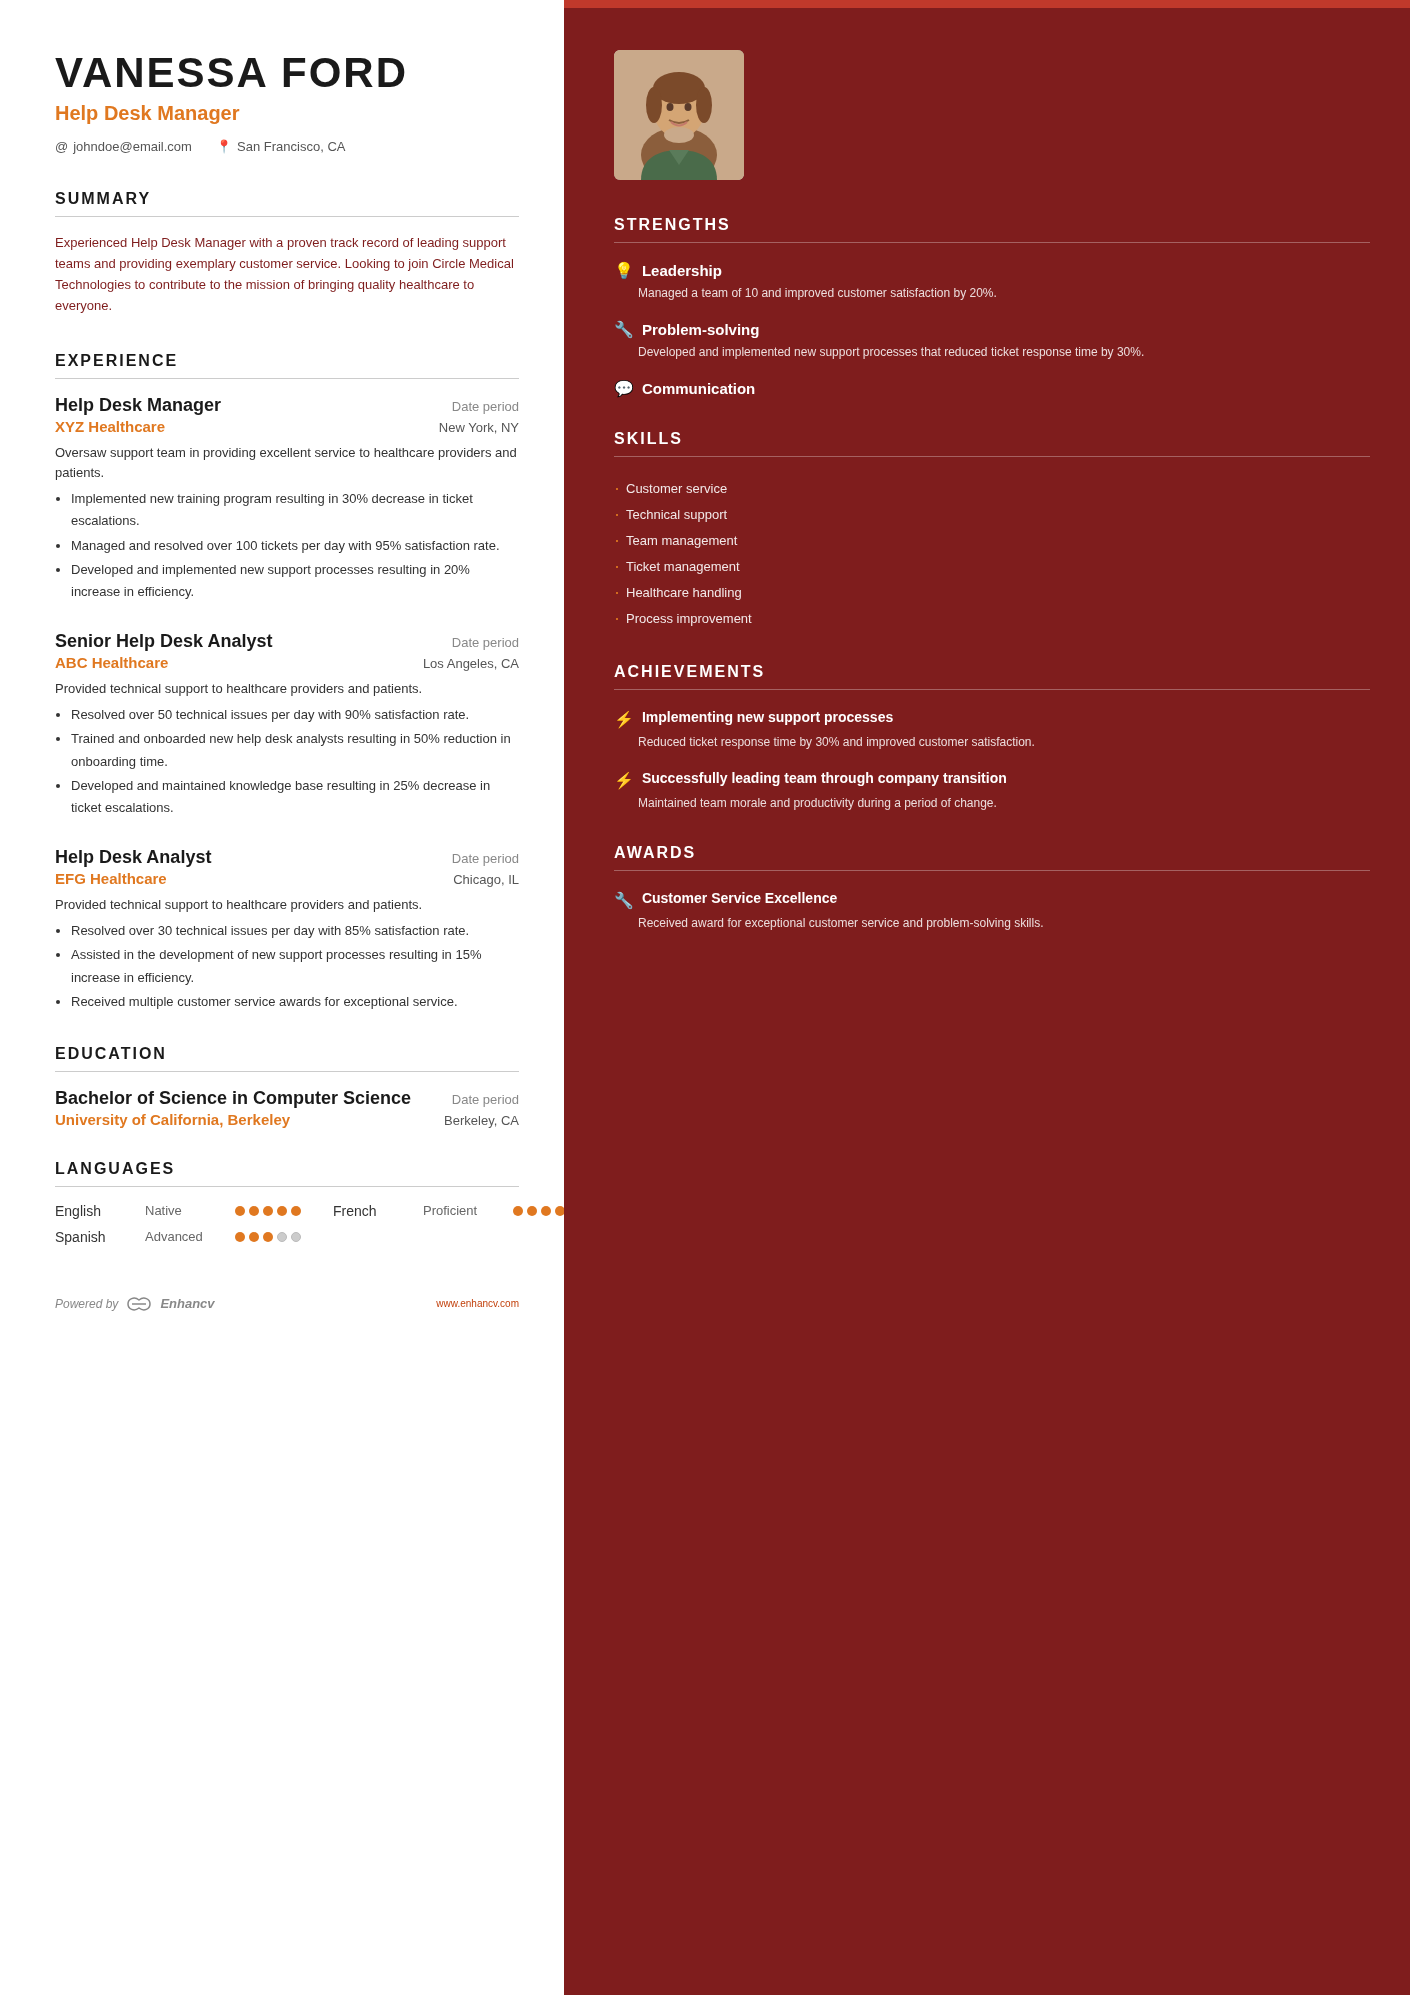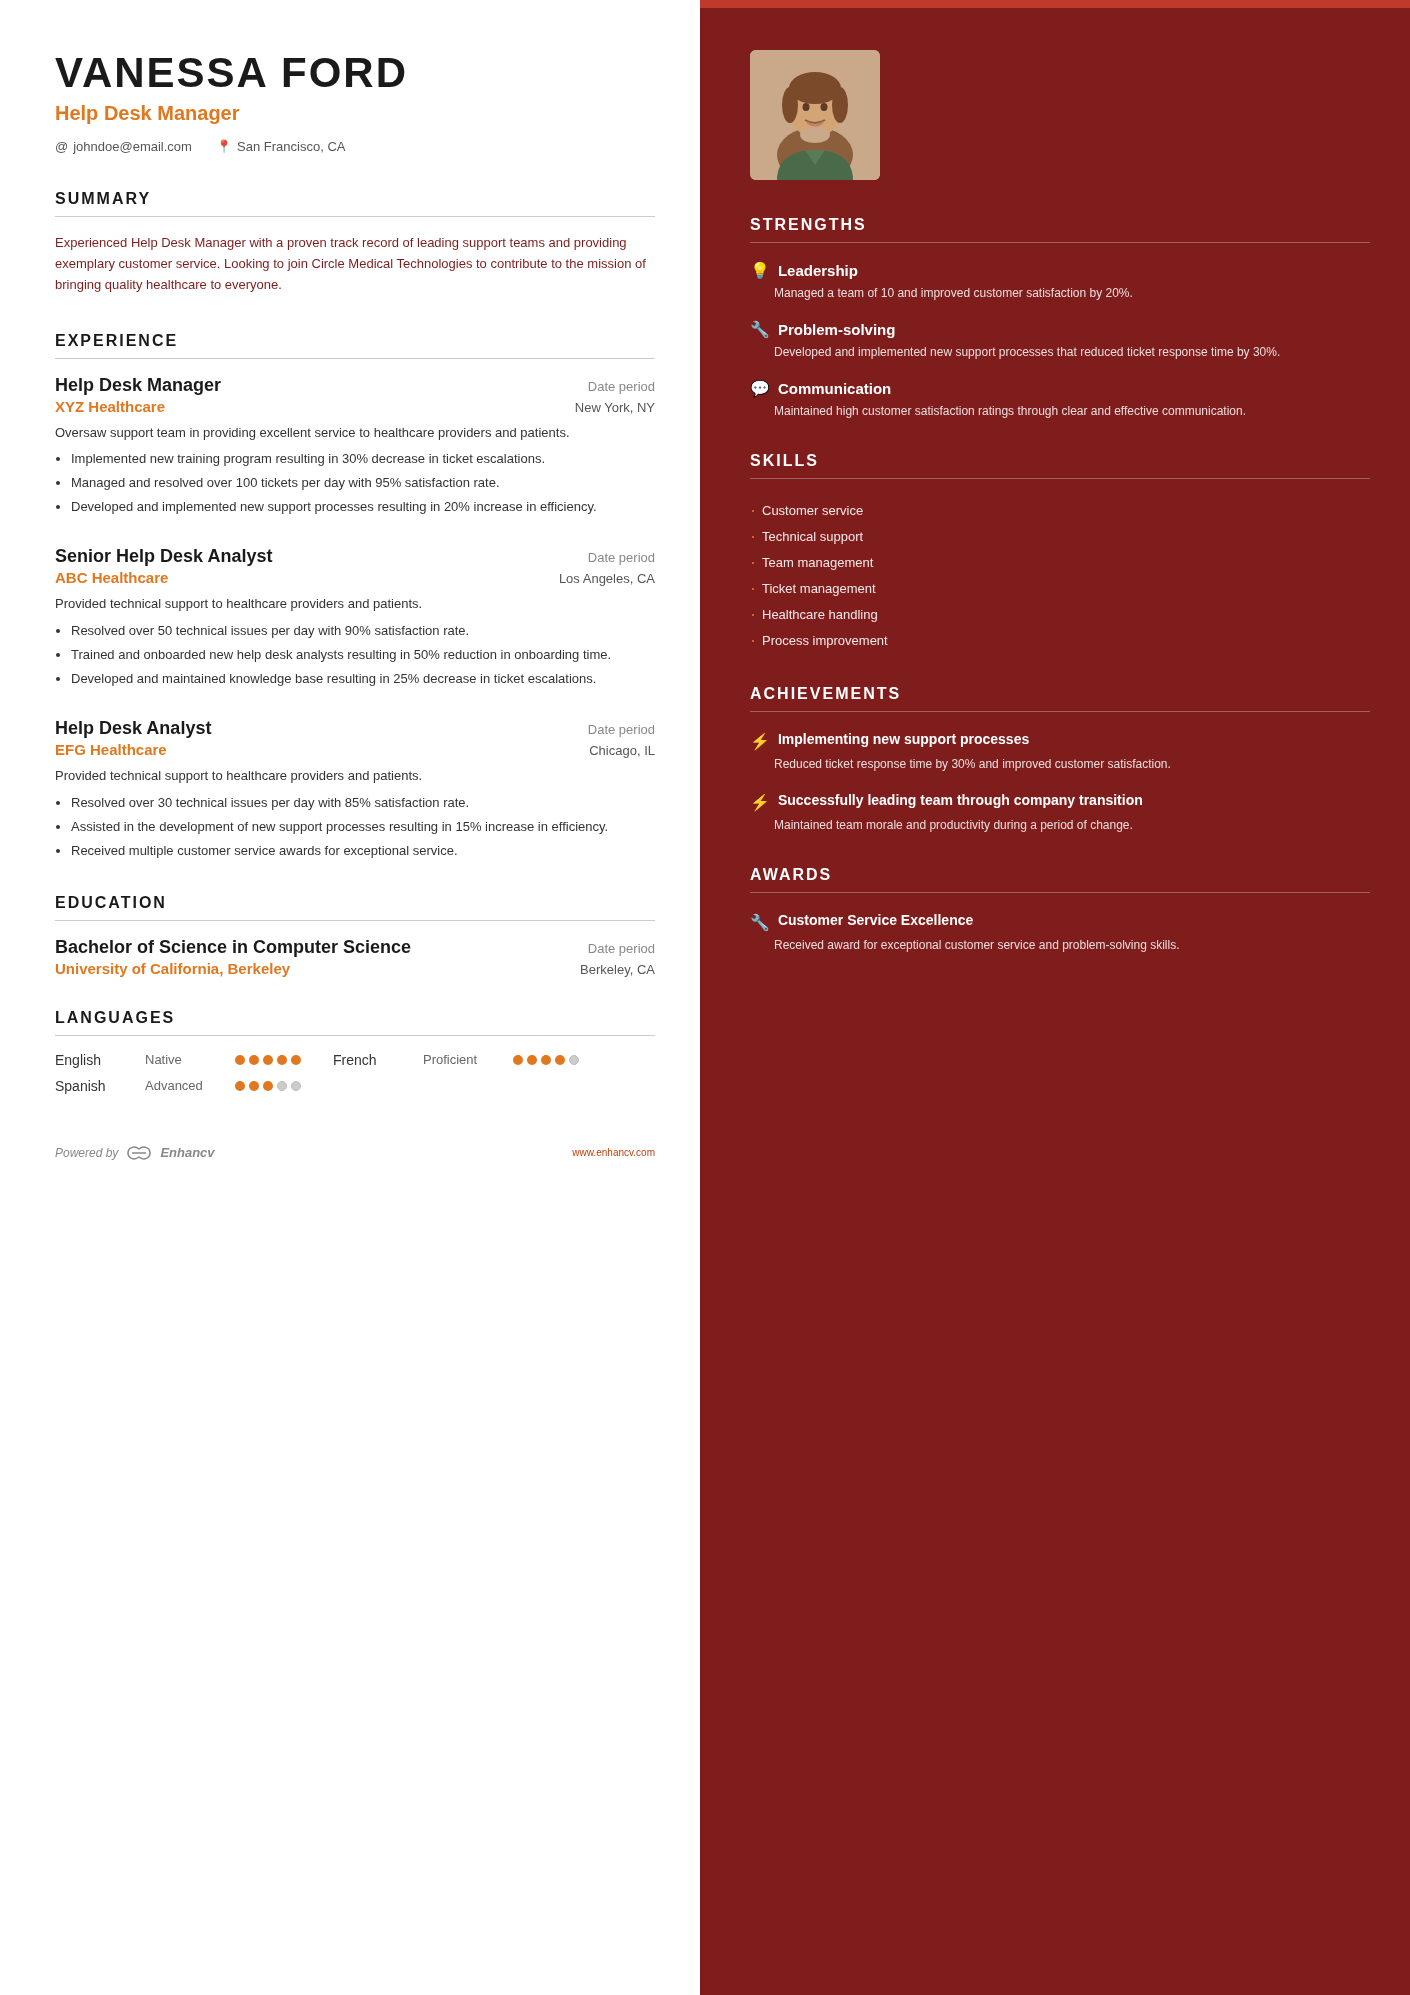--- a/index.html
+++ b/index.html
@@ -6,21 +6,21 @@
     body {
       font-family: Arial, sans-serif;
       width: 1410px;
       min-height: 1995px;
       display: flex;
       background: #fff;
     }
 
     
     .left-col {
-      width: 700px;
+      width: 564px;
       flex-shrink: 0;
       padding: 50px 45px 40px 55px;
       background: #fff;
     }
 
     .name {
       font-size: 42px;
       font-weight: 900;
       color: #1a1a1a;
       letter-spacing: 2px;
@@ -522,21 +522,20 @@
       <span class="strength-icon">🔧</span>
       <span class="strength-title">Problem-solving</span>
     </div>
     <div class="strength-desc">Developed and implemented new support processes that reduced ticket response time by 30%.</div>
   </div>
         <div class="strength-item">
     <div class="strength-header">
       <span class="strength-icon">💬</span>
       <span class="strength-title">Communication</span>
     </div>
-    <div class="strength-desc">Maintained high customer satisfaction ratings through clear and effective communication.</div>
   </div>
       </div>
   </div>
 
   <div class="section-block">
     <div class="right-section-title">SKILLS</div>
     <hr class="right-divider">
     <div id="skills-container">
         <div class="skill-item">
     <span class="skill-dot">·</span>

